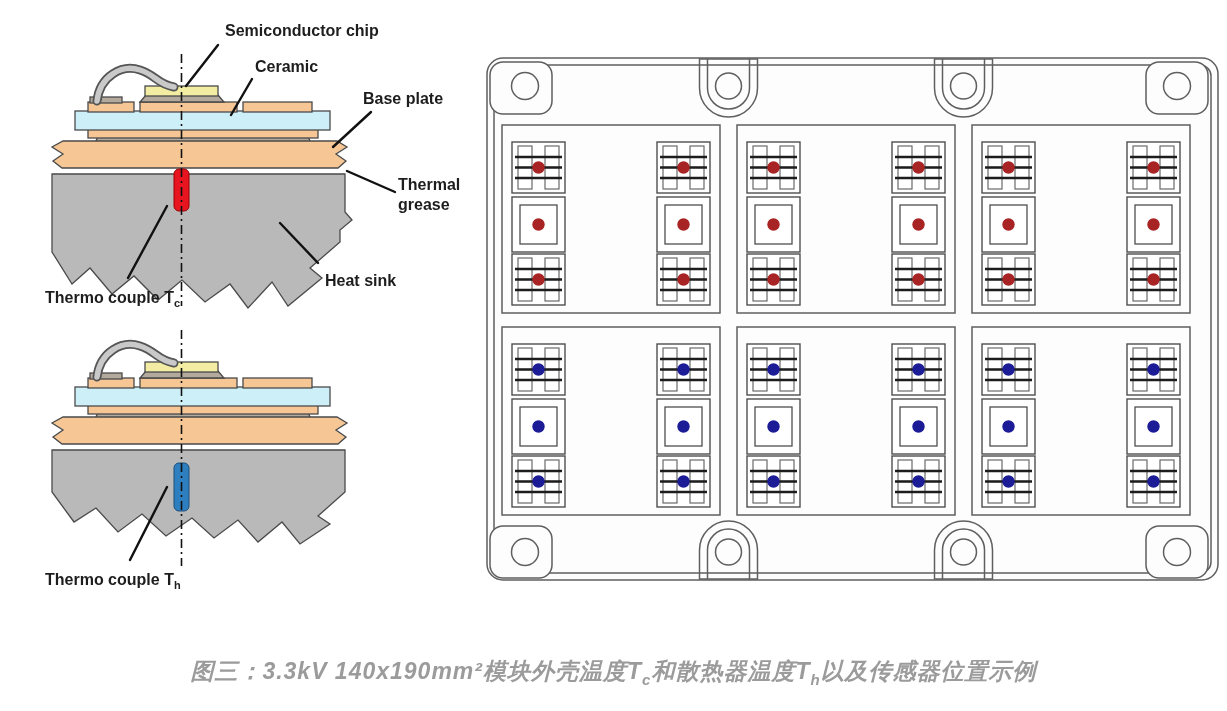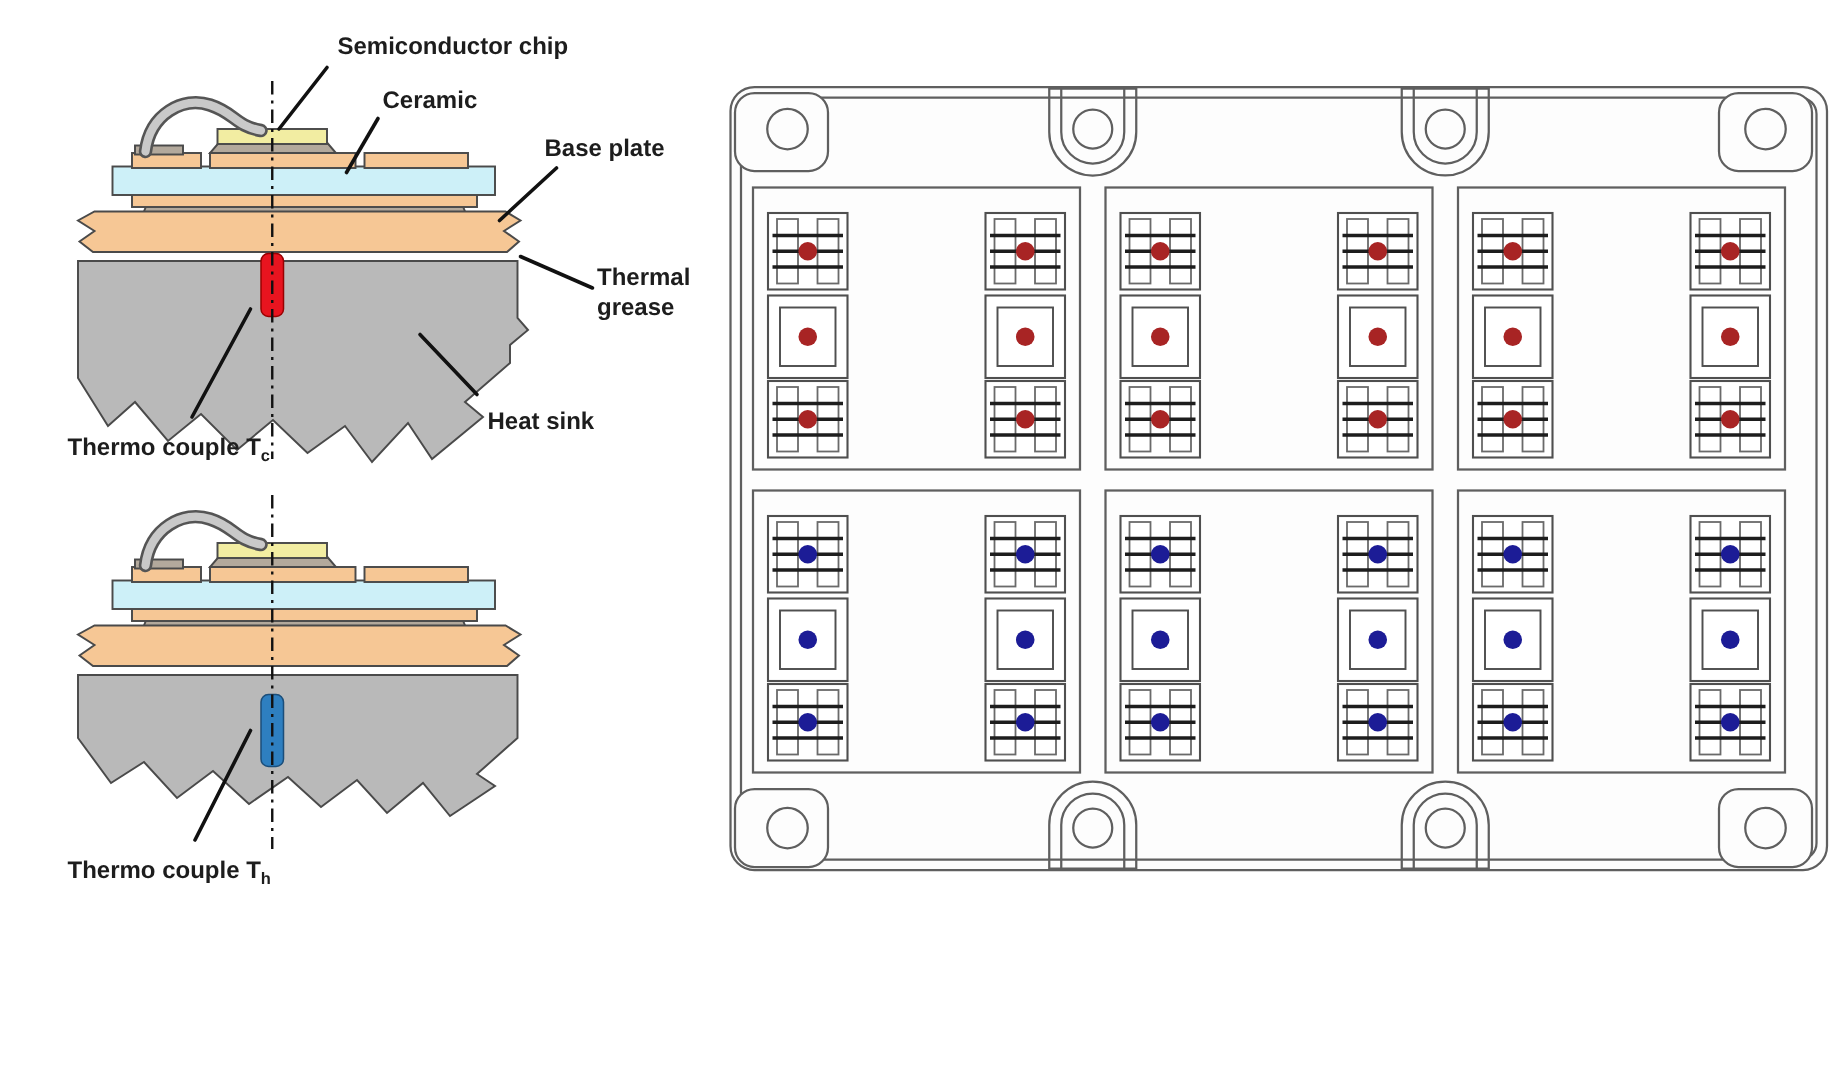--- a/index.html
+++ b/index.html
@@ -503,13 +503,14 @@
           <line x1="680" y1="441.5" x2="694" y2="441.5" stroke="#6a6a6a" stroke-width="1.2"></line>
           <line x1="680" y1="452" x2="694" y2="452" stroke="#6a6a6a" stroke-width="1.2"></line>
           <line x1="650" y1="431" x2="697" y2="431" stroke="#1d1d1d" stroke-width="2.4"></line>
           <line x1="650" y1="441.5" x2="697" y2="441.5" stroke="#1d1d1d" stroke-width="2.4"></line>
           <line x1="650" y1="452" x2="697" y2="452" stroke="#1d1d1d" stroke-width="2.4"></line>
           <circle cx="673.5" cy="441.5" r="6.2" fill="#1c1c96"></circle>
         </g>
       </g>
   </svg>
 
+  <div id="caption"><span>图三：3.3kV 140x190mm²模块外壳温度T</span><sub>c</sub><span>和散热器温度T</span><sub>h</sub><span>以及传感器位置示例</span></div>
 </div>
 
 </body></html>

